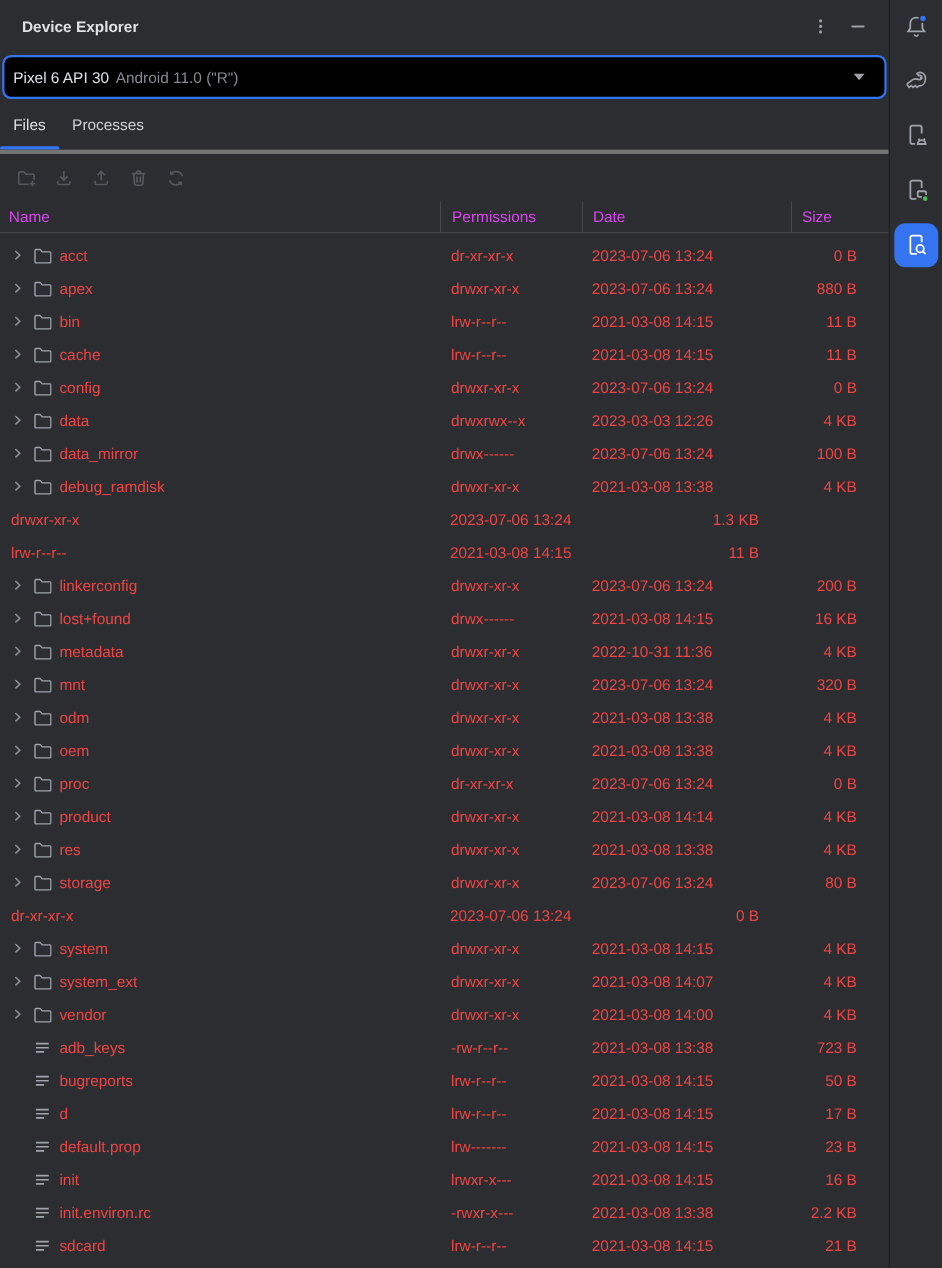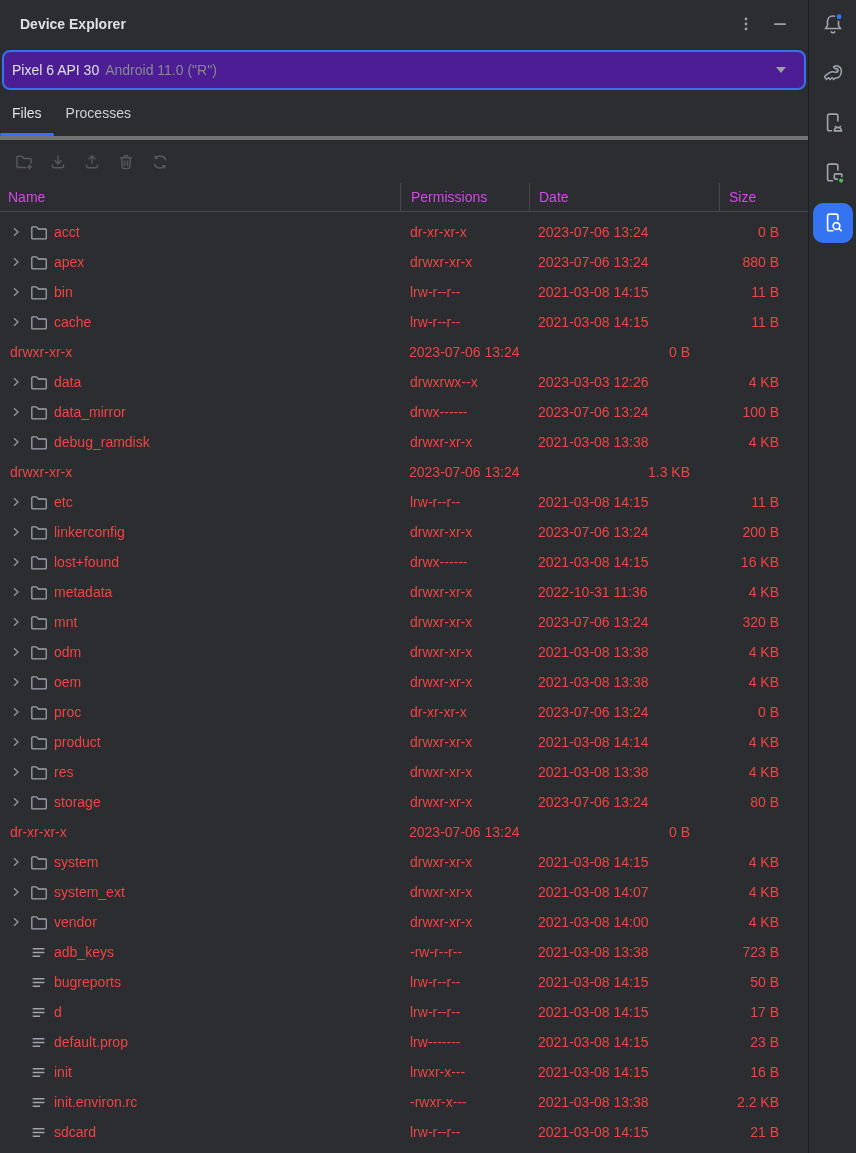--- a/index.html
+++ b/index.html
@@ -15,21 +15,21 @@
   
   .titlebar { height: 48px; display: flex; align-items: center; padding: 0 16px 0 20px; }
   .titlebar .title { font-size: 14px; font-weight: bold; color: #DFE1E5; flex: 1 1 auto; }
   .icon-btn { width: 24px; height: 24px; display: flex; align-items: center; justify-content: center;
               border: none; background: transparent; cursor: pointer; border-radius: 4px; }
   .titlebar .icon-btn + .icon-btn { margin-left: 10px; }
 
   
   .combo {
     margin: 2px 2px 0 2px; height: 40px;
-    background: #4c1d95; border: 2px solid #3574F0; border-radius: 8px;
+    background: #000000; border: 2px solid #3574F0; border-radius: 8px;
     display: flex; align-items: center; padding: 0 12px 0 8px; cursor: pointer;
   }
   .combo .dev-name { font-size: 14px; color: #DFE1E5; }
   .combo .dev-os { font-size: 14px; color: #87898E; margin-left: 6px; }
   .combo .spacer { flex: 1 1 auto; }
   .combo-arrow { width: 0; height: 0; border-left: 5px solid transparent;
     border-right: 5px solid transparent; border-top: 6px solid #9DA0A8; margin-right: 6px; }
 
   
   .tabs { height: 50px; display: flex; align-items: stretch; border-bottom: 4px solid #737373; }
@@ -211,20 +211,30 @@
         <path d="M1.7 13.3 V3.5 c0-.45.35-.8.8-.8 h3.3 c.25 0 .5.1.65.3 l1.4 1.7 h6.65 c.45 0 .8.35.8.8 v7.8 c0 .45-.35.8-.8.8 H2.5 c-.45 0-.8-.35-.8-.8 Z"></path>
       </svg>
 
       <span>cache</span>
     </div>
     <div class="cell-perm">lrw-r--r--</div>
     <div class="cell-date">2021-03-08 14:15</div>
     <div class="cell-size">11 B</div>
   </div>
       <div class="row folder">
+    <div class="cell-name">
+      <svg class="chev" viewBox="0 0 12 12" fill="none" stroke="#8E939B" stroke-width="1.4">
+        <path d="M4 2.2 L8 6 L4 9.8"></path>
+      </svg>
+      <svg class="node-icon" viewBox="0 0 16 16" fill="none" stroke="#A0A4AC" stroke-width="1.2">
+        <path d="M1.7 13.3 V3.5 c0-.45.35-.8.8-.8 h3.3 c.25 0 .5.1.65.3 l1.4 1.7 h6.65 c.45 0 .8.35.8.8 v7.8 c0 .45-.35.8-.8.8 H2.5 c-.45 0-.8-.35-.8-.8 Z"></path>
+      </svg>
+
+      <span>config</span>
+    </div>
     <div class="cell-perm">drwxr-xr-x</div>
     <div class="cell-date">2023-07-06 13:24</div>
     <div class="cell-size">0 B</div>
   </div>
       <div class="row folder">
     <div class="cell-name">
       <svg class="chev" viewBox="0 0 12 12" fill="none" stroke="#8E939B" stroke-width="1.4">
         <path d="M4 2.2 L8 6 L4 9.8"></path>
       </svg>
       <svg class="node-icon" viewBox="0 0 16 16" fill="none" stroke="#A0A4AC" stroke-width="1.2">
@@ -266,30 +276,20 @@
     <div class="cell-perm">drwxr-xr-x</div>
     <div class="cell-date">2021-03-08 13:38</div>
     <div class="cell-size">4 KB</div>
   </div>
       <div class="row folder">
     <div class="cell-perm">drwxr-xr-x</div>
     <div class="cell-date">2023-07-06 13:24</div>
     <div class="cell-size">1.3 KB</div>
   </div>
       <div class="row folder">
-    <div class="cell-name">
-      <svg class="chev" viewBox="0 0 12 12" fill="none" stroke="#8E939B" stroke-width="1.4">
-        <path d="M4 2.2 L8 6 L4 9.8"></path>
-      </svg>
-      <svg class="node-icon" viewBox="0 0 16 16" fill="none" stroke="#A0A4AC" stroke-width="1.2">
-        <path d="M1.7 13.3 V3.5 c0-.45.35-.8.8-.8 h3.3 c.25 0 .5.1.65.3 l1.4 1.7 h6.65 c.45 0 .8.35.8.8 v7.8 c0 .45-.35.8-.8.8 H2.5 c-.45 0-.8-.35-.8-.8 Z"></path>
-      </svg>
-
-      <span>etc</span>
-    </div>
     <div class="cell-perm">lrw-r--r--</div>
     <div class="cell-date">2021-03-08 14:15</div>
     <div class="cell-size">11 B</div>
   </div>
       <div class="row folder">
     <div class="cell-name">
       <svg class="chev" viewBox="0 0 12 12" fill="none" stroke="#8E939B" stroke-width="1.4">
         <path d="M4 2.2 L8 6 L4 9.8"></path>
       </svg>
       <svg class="node-icon" viewBox="0 0 16 16" fill="none" stroke="#A0A4AC" stroke-width="1.2">

